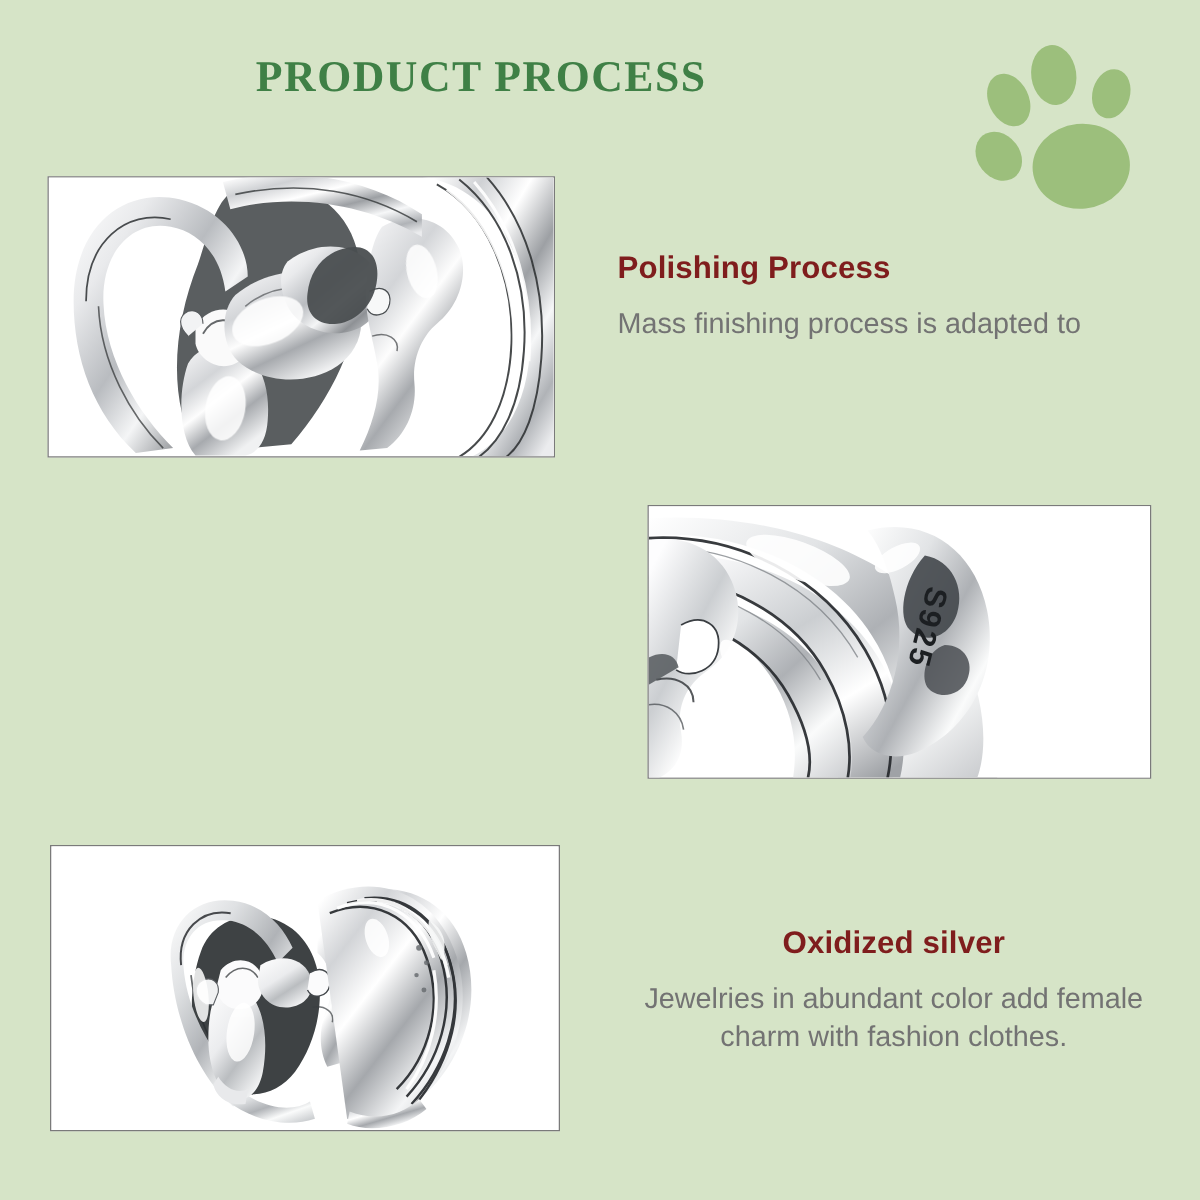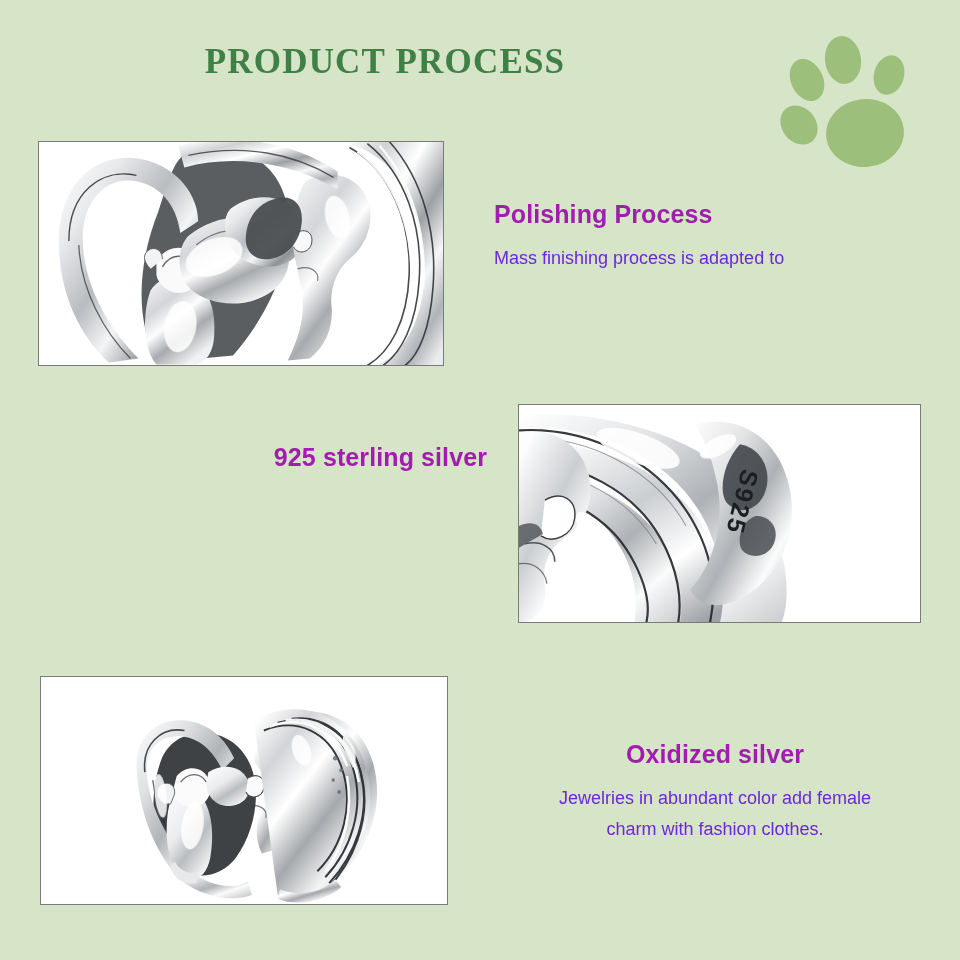--- a/index.html
+++ b/index.html
@@ -59,28 +59,28 @@
   #panel-polishing { left: 38px;  top: 141px; width: 406px; height: 225px; }
   #panel-sterling  { left: 518px; top: 404px; width: 403px; height: 219px; }
   #panel-oxidized  { left: 40px;  top: 676px; width: 408px; height: 229px; }
 
   
   .text-block { position: absolute; }
 
   .block-heading {
     font-size: 25px;
     font-weight: bold;
-    color: #a21caf;
+    color: #7f1d1d;
     letter-spacing: 0.1px;
     margin-bottom: 14px;
   }
   .block-body {
-    font-size: 18px;
+    font-size: 23px;
     line-height: 31px;
-    color: #6d28d9;
+    color: #737373;
   }
   .block-body .line { display: block; white-space: nowrap; }
 
   #text-polishing { left: 494px; top: 200px; width: 450px; text-align: left; }
   #text-sterling  { left: 37px;  top: 443px; width: 450px; text-align: right; }
   #text-oxidized  { left: 490px; top: 740px; width: 450px; text-align: center; }
 </style>
 </head>
 <body>
 
@@ -255,21 +255,20 @@
       <g fill="#ffffff" opacity="0.9">
         <ellipse cx="120" cy="44" rx="44" ry="15" transform="rotate(20 120 44)"></ellipse>
         <ellipse cx="74" cy="130" rx="26" ry="10" transform="rotate(56 74 130)"></ellipse>
         <ellipse cx="200" cy="42" rx="20" ry="9" transform="rotate(-28 200 42)"></ellipse>
       </g>
     </svg>
   </div>
 </div>
 
 <div class="text-block" id="text-sterling">
-  <div class="block-heading">925 sterling silver</div>
 </div>
 
 <div class="photo-panel" id="panel-oxidized">
   <div class="photo-inner">
     <svg viewBox="0 0 408 229" preserveAspectRatio="xMidYMid meet" xmlns="http://www.w3.org/2000/svg">
       <defs>
         <linearGradient id="hLeft" x1="0" y1="0" x2="0.9" y2="1">
           <stop offset="0%" stop-color="#ffffff"></stop>
           <stop offset="28%" stop-color="#dfe1e3"></stop>
           <stop offset="52%" stop-color="#b0b3b7"></stop>

